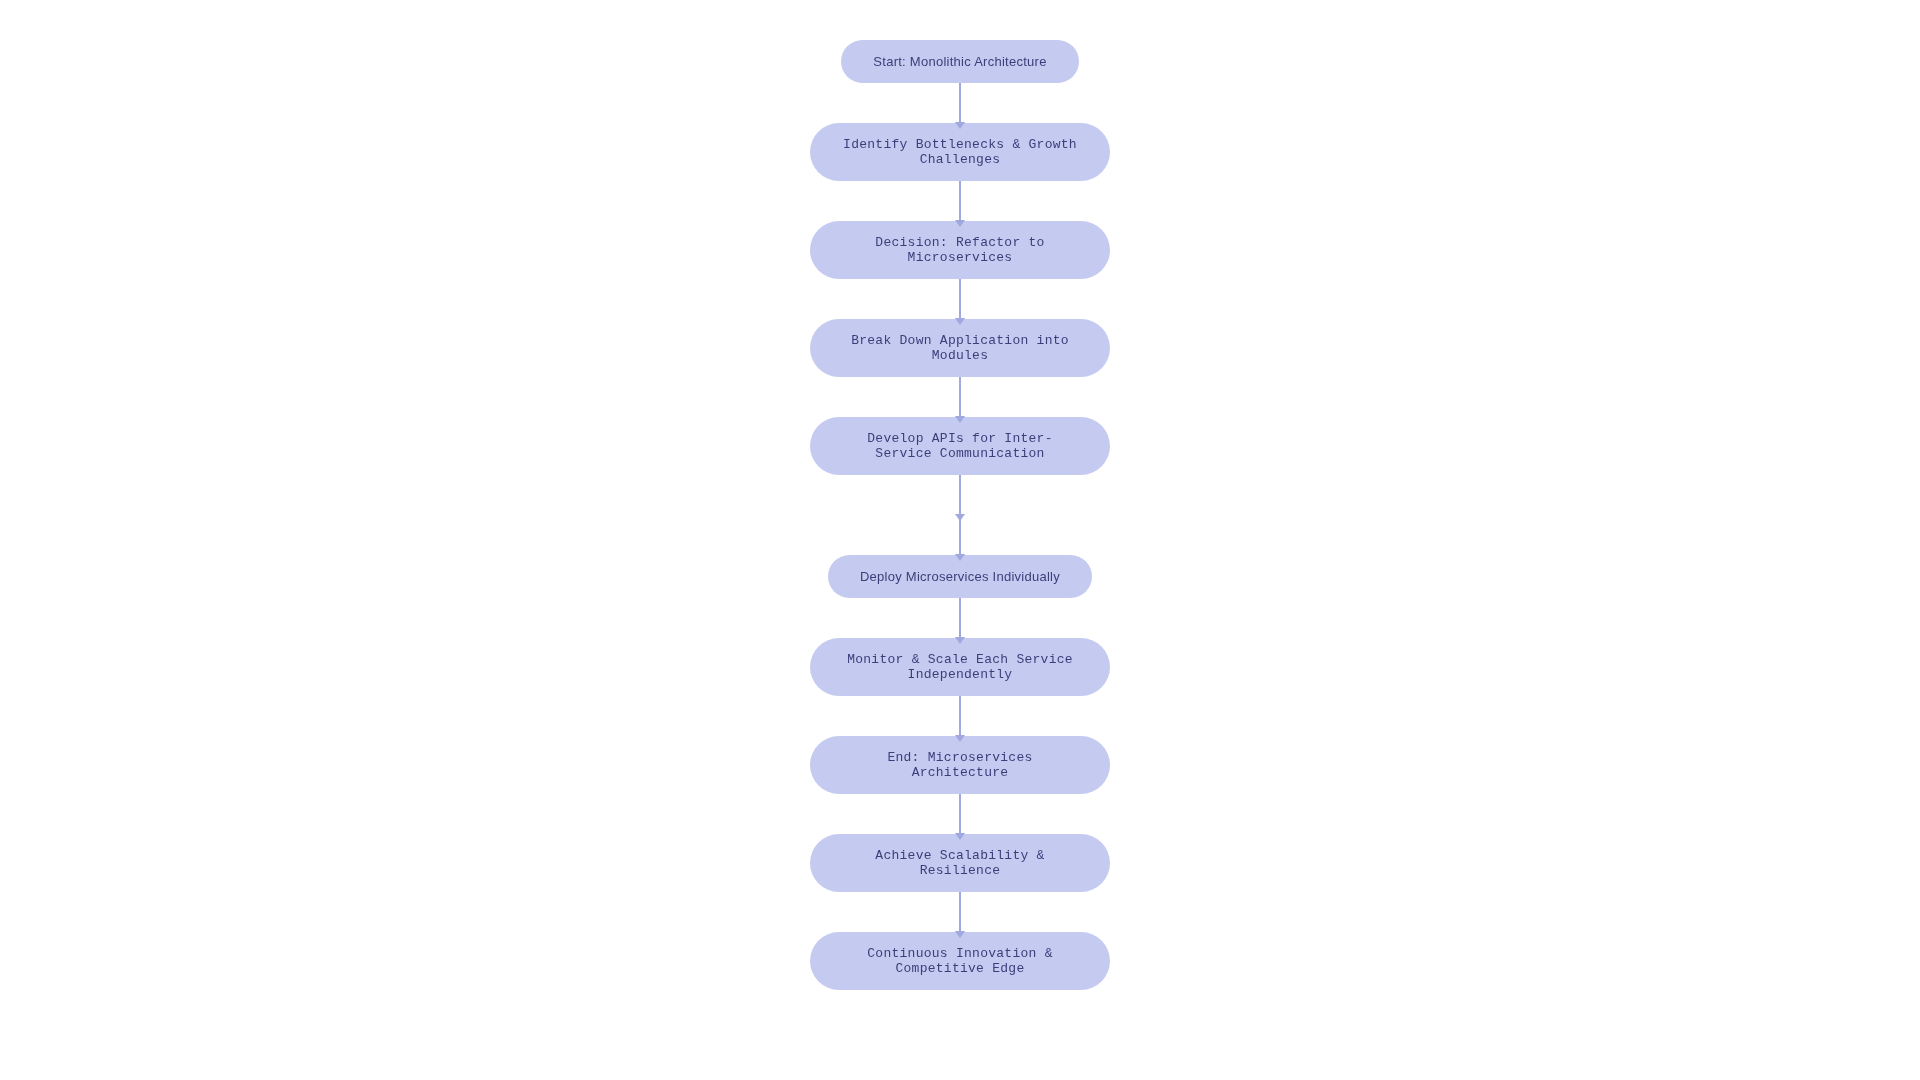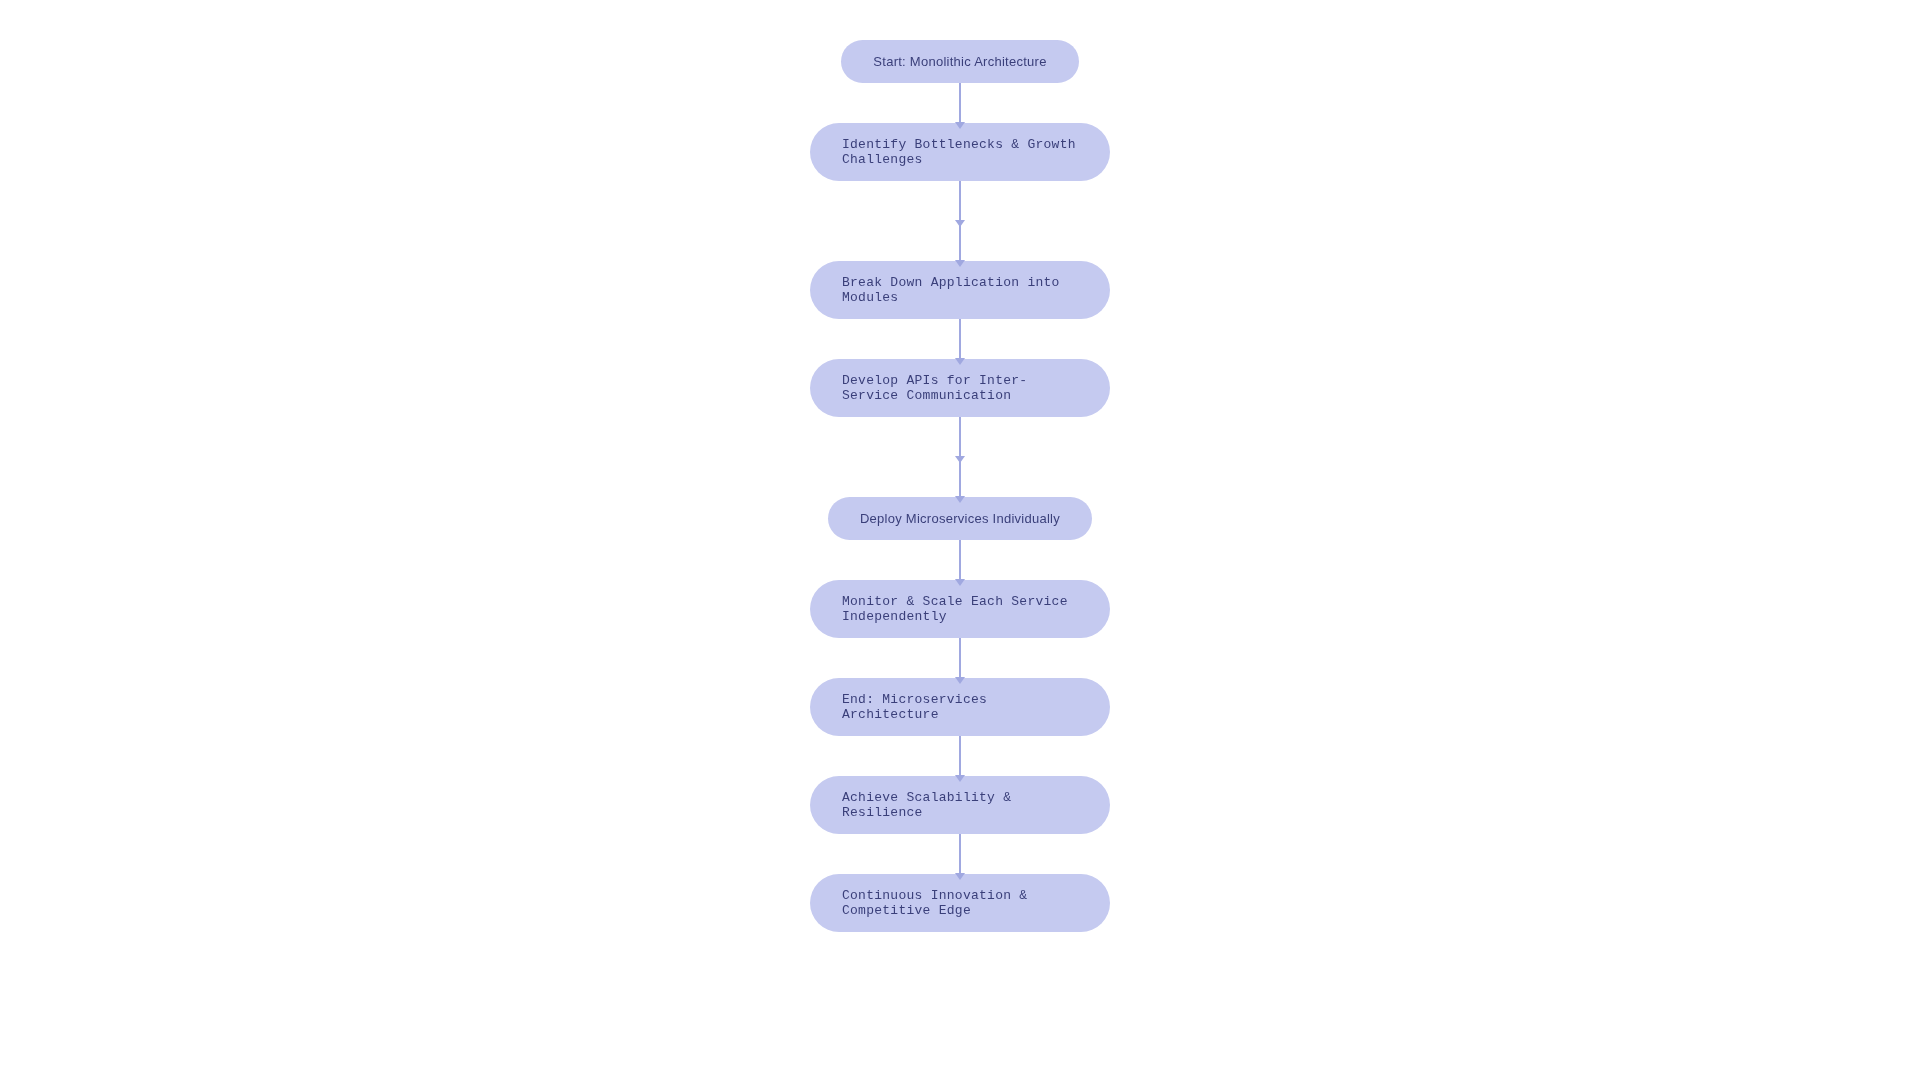--- a/index.html
+++ b/index.html
@@ -25,20 +25,21 @@
       align-items: center;
       padding: 20px;
     }
 
     .flow-node {
       background: #c5caf0;
       border-radius: 50px;
       padding: 14px 32px;
       font-size: 13px;
       color: #3a3f7a;
+      text-align: center;
       min-width: 220px;
       max-width: 280px;
       cursor: default;
       letter-spacing: 0.02em;
     }
 
     .flow-node.wide {
       min-width: 240px;
       max-width: 300px;
       font-family: Liberation Mono, monospace;
@@ -68,20 +69,21 @@
 <body>
 
 <div class="flowchart-container">
 
   <div class="flow-node">Start: Monolithic Architecture</div>
   <div class="flow-connector"></div>
 
   <div class="flow-node wide">Identify Bottlenecks &amp; Growth Challenges</div>
   <div class="flow-connector"></div>
 
+  <div class="flow-node wide">Decision: Refactor to Microservices</div>
   <div class="flow-connector"></div>
 
   <div class="flow-node wide">Break Down Application into Modules</div>
   <div class="flow-connector"></div>
 
   <div class="flow-node wide">Develop APIs for Inter-Service Communication</div>
   <div class="flow-connector"></div>
 
   <div class="flow-connector"></div>
 

